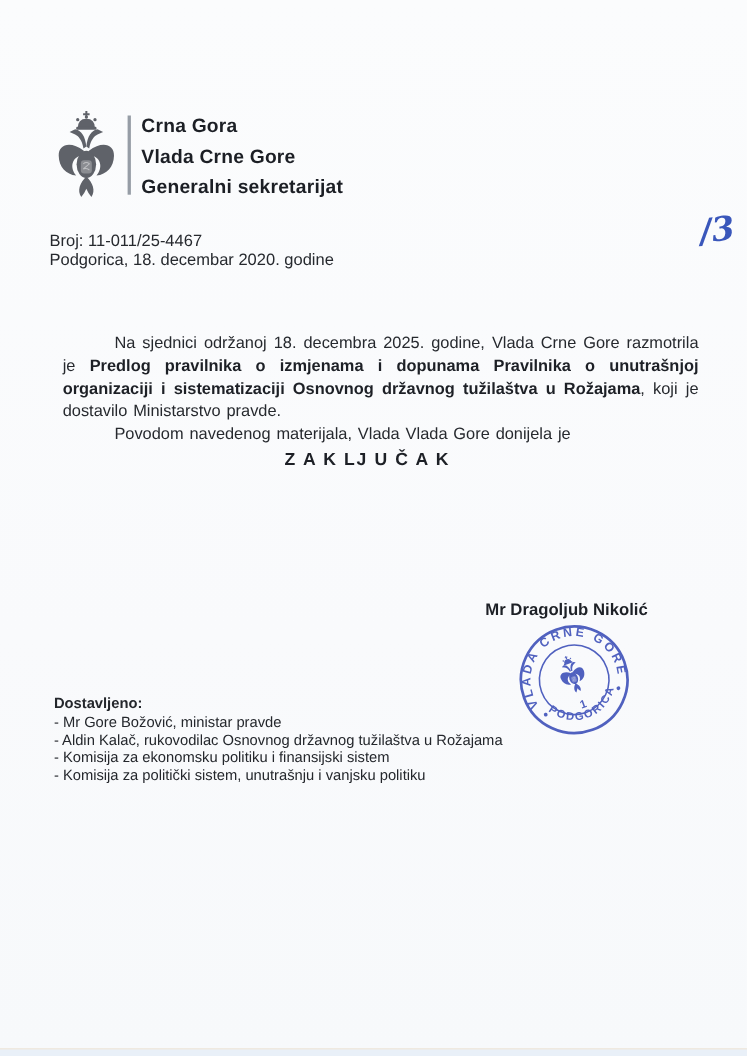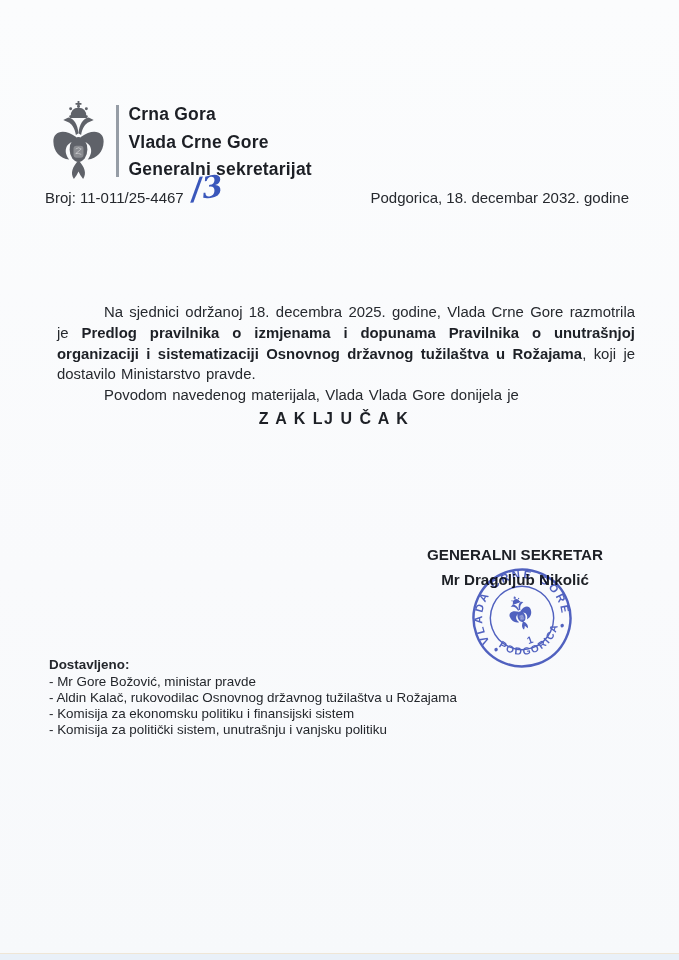--- a/index.html
+++ b/index.html
@@ -8,21 +8,21 @@
     background:linear-gradient(180deg,#fbfcfd 0%, #f9fafc 60%, #f7f9fb 100%);
     font-family:"Liberation Sans", sans-serif; color:#26292e;text-decoration:underline;
   }
   
   .letterhead{position:absolute; left:50px; top:100px; display:flex; align-items:flex-start;}
   .coat{width:57px; height:85px; color:#4a4d55; opacity:.88;}
   .coat svg{width:100%; height:100%;}
   .lh-sep{width:2.5px; height:72px; background:#969da6; margin:5px 10px 0 9px;}
   .lh-text{font-weight:bold; font-size:17.5px; line-height:27.5px; color:#1c1f25; letter-spacing:.2px; padding-top:1px;}
   
-  .refline{position:absolute; left:45px; right:50px; top:189px; display:flex; justify-content:space-between; font-size:15px;}
+  .refline{position:absolute; left:45px; right:50px; top:211px; display:flex; justify-content:space-between; font-size:15px;flex-direction:column;}
   .ref-number{position:relative; white-space:nowrap;}
   .handwritten{
     position:absolute; left:100%; margin-left:7px; top:-16px;
     font-family:"DejaVu Serif", serif; font-style:italic; font-weight:bold;
     font-size:30px; color:#3a57bb; transform:rotate(-7deg); line-height:1;
   }
   
   .par{position:absolute; left:45px; width:578px; font-size:14.9px; line-height:20.8px; text-align:justify; word-spacing:1.2px; margin:12px;}
   .p1{top:290px; text-indent:47px;}
   .p1 b{color:#1d2026;}
@@ -31,21 +31,21 @@
     text-align:center; font-weight:bold; font-size:16px; letter-spacing:1.5px; color:#1d2026;}
   .p3{top:451px; text-indent:47px;}
   
   .signature{position:absolute; left:408px; width:214px; top:542px; text-align:center;
     font-weight:bold; font-size:15.2px; line-height:25px; color:#1d2026; z-index:2;}
   
   .stamp{position:absolute; left:469px; top:565px; width:106px; height:106px; z-index:3;
     mix-blend-mode:multiply; opacity:.92;}
   
   .distribution{position:absolute; left:49px; top:632px; font-size:13.4px; line-height:15.9px; color:#24272c;}
-  .dist-label{font-weight:bold; margin-bottom:1px;margin-top:25px;}
+  .dist-label{font-weight:bold; margin-bottom:1px;}
   
   .scan-edge{position:absolute; left:0; right:0; bottom:0; height:6px;
     background:#e9f0f8; border-top:1px solid #efe6d6;}
 </style>
 </head>
 <body>
 
 <div class="page">
 
   <svg width="0" height="0" style="position:absolute">
@@ -81,32 +81,31 @@
       <div>Vlada Crne Gore</div>
       <div>Generalni sekretarijat</div>
     </div>
   </header>
 
   <div class="refline">
     <div class="ref-number">
       <span>Broj: 11-011/25-4467</span>
       <span class="handwritten">/3</span>
     </div>
-    <div>Podgorica, 18. decembar 2032. godine</div>
+    <div>Podgorica, 18. decembar 2020. godine</div>
   </div>
 
   <p class="par p1"><span>Na sjednici održanoj 18. decembra 2025. godine, Vlada Crne Gore razmotrila je </span><b>Predlog pravilnika o izmjenama i dopunama Pravilnika o unutrašnjoj organizaciji i sistematizaciji Osnovnog državnog tužilaštva u Rožajama</b><span>, koji je dostavilo Ministarstvo pravde.</span></p>
 
   <p class="par p2">Povodom navedenog materijala, Vlada Vlada Gore donijela je</p>
 
   <h2 class="conclusion">Z A K LJ U Č A K</h2>
 
 
   <div class="signature">
-    <div>GENERALNI SEKRETAR</div>
     <div>Mr Dragoljub Nikolić</div>
   </div>
 
   <div class="stamp">
     <svg viewBox="0 0 104 104" aria-hidden="true">
       <g transform="rotate(-20 52 52)" stroke="#4355bd" fill="none" stroke-width="2.4">
         <circle cx="52" cy="52" r="47.5"></circle>
         <circle cx="52" cy="52" r="31" stroke-width="1.4"></circle>
         <path id="arcTop" d="M 15.4 65.3 A 39 39 0 1 1 88.7 65.3" stroke="none"></path>
         <path id="arcBottom" d="M 20.8 70 A 36 36 0 0 0 83.2 70" stroke="none"></path>

